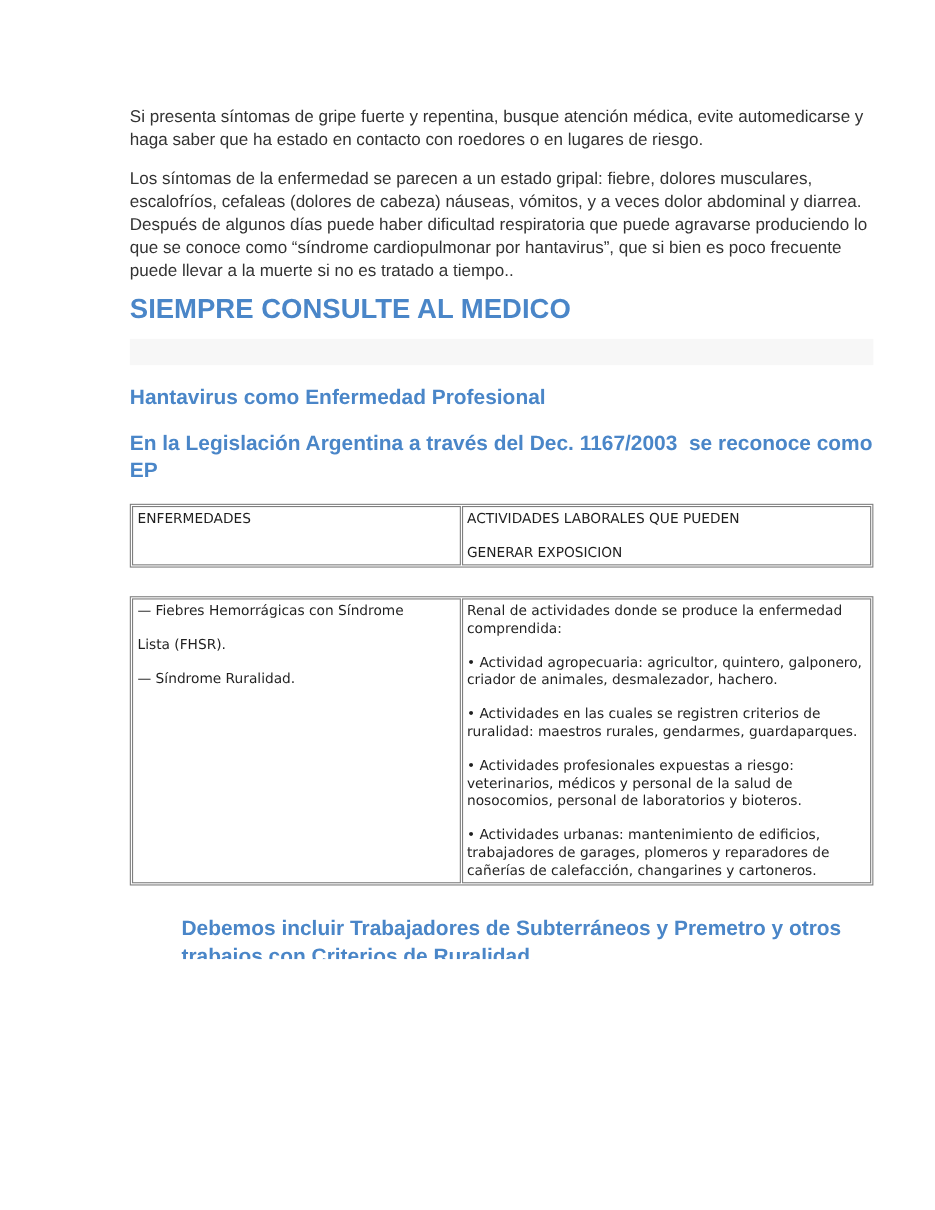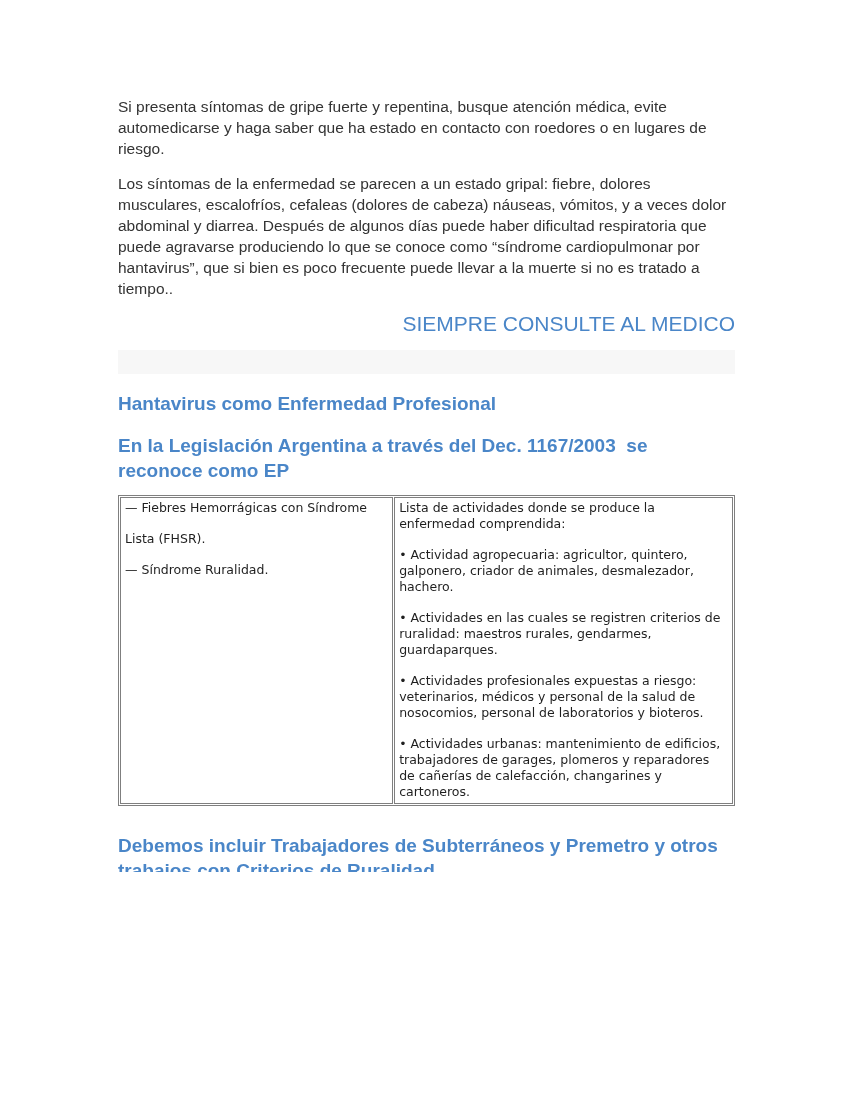--- a/index.html
+++ b/index.html
@@ -1,39 +1,38 @@
 <!DOCTYPE html>
 <html><head>
 <meta charset="utf-8">
 <style>
   html,body { margin:0; padding:0; background:#ffffff; }
   .page {
     position:relative;
     width:850px; height:872px;
     background:#ffffff;
     box-sizing:border-box;
-    padding:96px 115px 0 118px;
+    padding:96px 56px 0 118px;
     font-family:"Liberation Sans", sans-serif;
     color:#333333;
     overflow:hidden;
   }
   p.body {
     font-size:15.5px;
     line-height:21px;
     margin:0 0 14px 0;
     color:#333333;
   }
   p.body b { font-weight:normal; }
   h2.blue-h1 {
     color:#4a86c8;
-    font-size:21px;
+    font-size:25px;
     line-height:21px;
-    font-weight:normal;
+    font-weight:bold;
     margin:10px 0 0 0;
-    text-align:right;
   }
   .divider-bar {
     margin-top:16px;
     height:24px;
     background:#f7f7f7;
   }
   h3.blue-h2 {
     color:#4a86c8;
     font-size:19px;
     line-height:25px;
@@ -43,64 +42,77 @@
   h3.pre { white-space:pre-wrap; }
   table.doc-table {
     width:100%;
     border:1px solid #7f7f7f;
     border-collapse:separate;
     border-spacing:1px;
     background:#ffffff;
     table-layout:fixed;
   }
   table.doc-table.header-table { margin-top:17px; }
-  table.doc-table.body-table  { margin-top:12px; }
+  table.doc-table.body-table  { margin-top:26px; }
   table.doc-table td {
     border:1px solid #7f7f7f;
     vertical-align:top;
     padding:2px 4px 3px 4px;
     font-family:"DejaVu Sans", sans-serif;
     font-size:12.5px;
     line-height:16px;
     color:#1f1f1f;
   }
   td.col-left  { width:43%; }
   td.col-right { }
   table.doc-table td p { margin:0 0 15px 0; }
   table.doc-table td p:last-child { margin-bottom:0; }
-  h3.blue-h2.last { margin-top:27px; }
+  h3.blue-h2.last { margin-top:27px;margin-left:47px; }
 </style>
 </head>
 <body>
 
 <div class="page">
 
   <p class="body">Si presenta síntomas de gripe fuerte y repentina, busque atención médica, evite automedicarse y haga saber que ha estado en contacto con roedores o en lugares de riesgo.</p>
 
   <p class="body"><span>Los </span><b>síntomas de la enfermedad</b><span> se parecen a un estado gripal: fiebre, dolores musculares, escalofríos, cefaleas (dolores de cabeza) náuseas, vómitos, y a veces dolor abdominal y diarrea. Después de algunos días puede haber dificultad respiratoria que puede agravarse produciendo lo que se conoce como “síndrome cardiopulmonar por hantavirus”, que si bien es poco frecuente puede llevar a la muerte si no es tratado a tiempo..</span></p>
 
   <h2 class="blue-h1">SIEMPRE CONSULTE AL MEDICO</h2>
 
   <div class="divider-bar"></div>
 
   <h3 class="blue-h2">Hantavirus como Enfermedad Profesional</h3>
 
   <h3 class="blue-h2 pre">En la Legislación Argentina a través del Dec. 1167/2003  se reconoce como EP</h3>
 
+  <table class="doc-table header-table">
+    <tbody>
+        <tr>
+      <td class="col-left">
+        <p>ENFERMEDADES</p>
+      </td>
+      <td class="col-right">
+        <p>ACTIVIDADES LABORALES QUE PUEDEN</p>
+        <p>GENERAR EXPOSICION</p>
+      </td>
+    </tr>
+  </tbody>
+    </table>
 
   <table class="doc-table body-table">
     <tbody>
         <tr>
       <td class="col-left">
         <p>— Fiebres Hemorrágicas con Síndrome</p>
         <p>Lista (FHSR).</p>
         <p>— Síndrome Ruralidad.</p>
       </td>
       <td class="col-right">
-        <p>Lista de actividades donde se produce la enfermedad comprendida:</p>
+        <p>Renal de actividades donde se produce la enfermedad comprendida:</p>
         <p>• Actividad agropecuaria: agricultor, quintero, galponero, criador de animales, desmalezador, hachero.</p>
         <p>• Actividades en las cuales se registren criterios de ruralidad: maestros rurales, gendarmes, guardaparques.</p>
         <p>• Actividades profesionales expuestas a riesgo: veterinarios, médicos y personal de la salud de nosocomios, personal de laboratorios y bioteros.</p>
         <p>• Actividades urbanas: mantenimiento de edificios, trabajadores de garages, plomeros y reparadores de cañerías de calefacción, changarines y cartoneros.</p>
       </td>
     </tr>
   </tbody>
     </table>
 
   <h3 class="blue-h2 last">Debemos incluir Trabajadores de Subterráneos y Premetro y otros trabajos con Criterios de Ruralidad.</h3>

